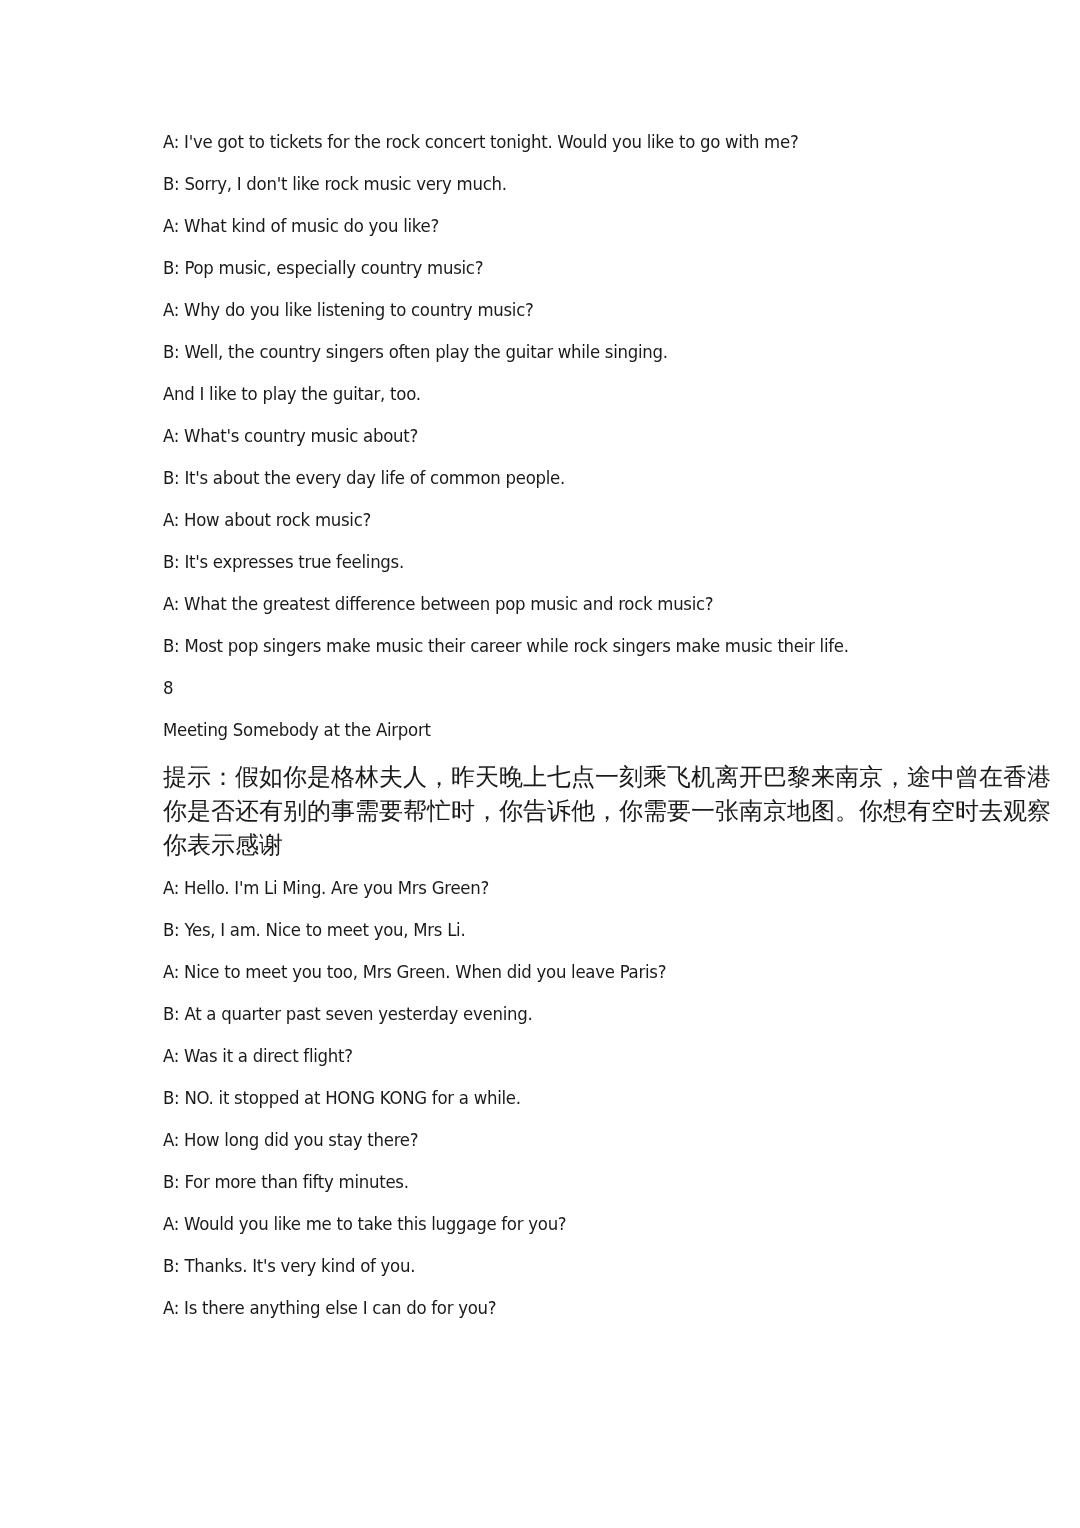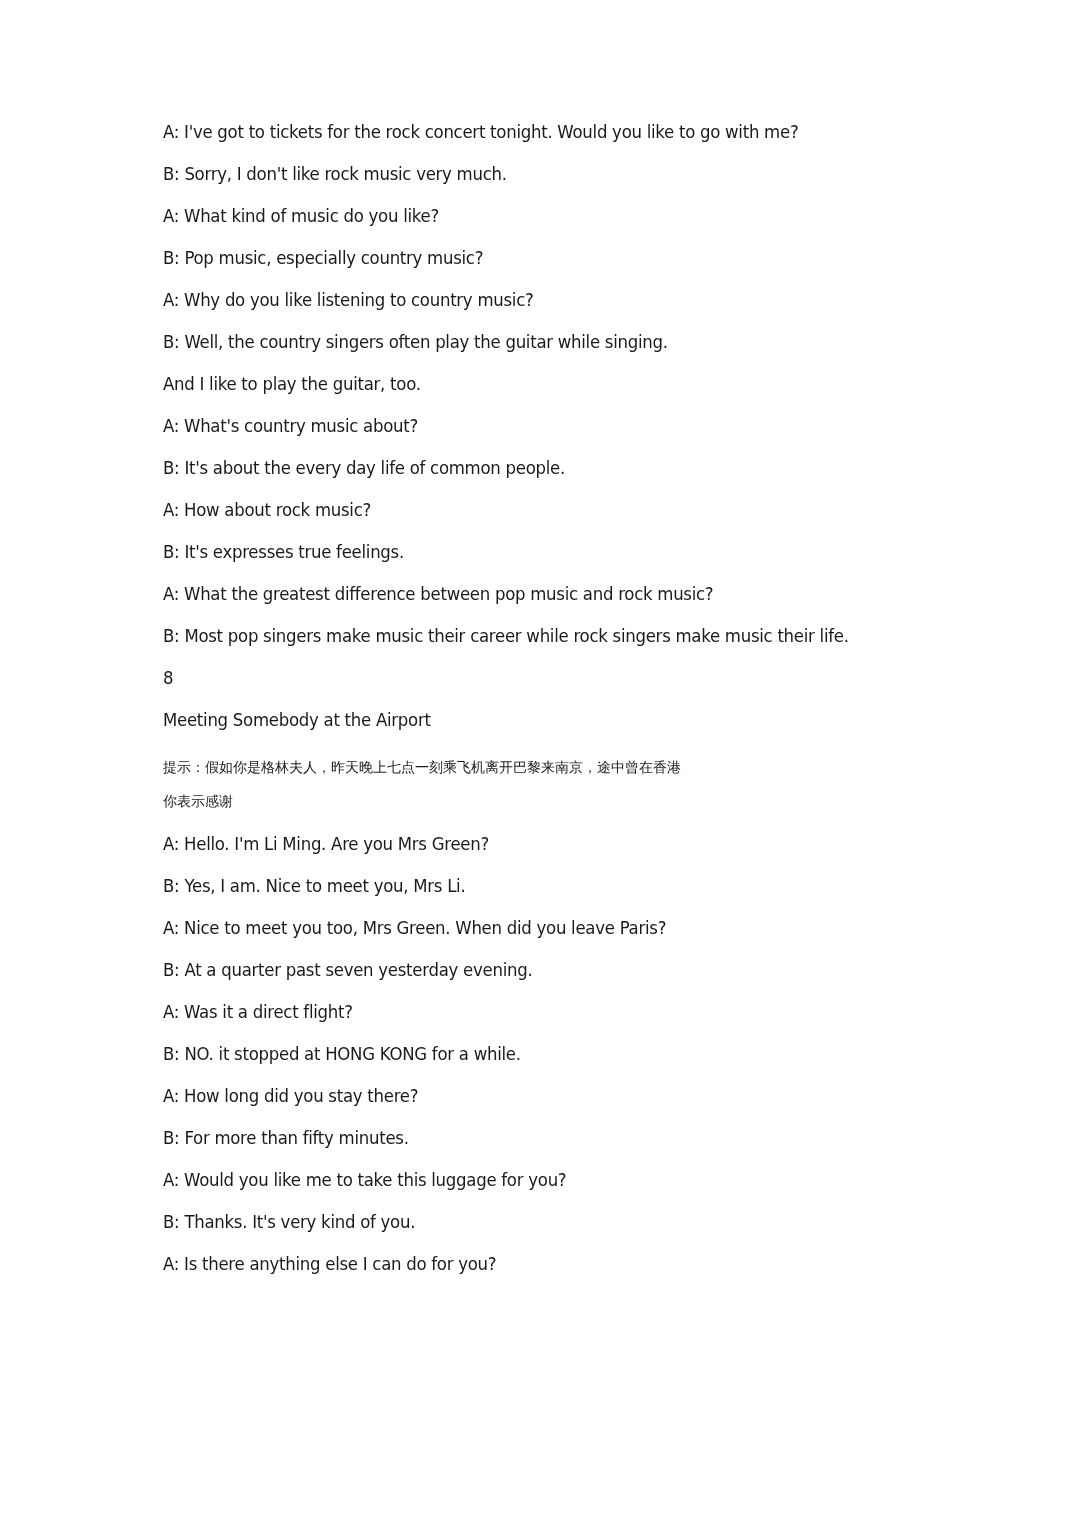--- a/index.html
+++ b/index.html
@@ -1,29 +1,29 @@
 <!DOCTYPE html>
 <html><head>
   <meta charset="utf-8">
   <style>
     html, body { margin: 0; padding: 0; background: #ffffff; }
     body {
       width: 1080px; height: 1528px; position: relative; overflow: hidden;
       font-family: "DejaVu Sans", sans-serif;
       color: #1a1a1a;
     }
-    .page { position: absolute; left: 163px; top: 120px; width: 760px; }
+    .page { position: absolute; left: 163px; top: 130px; width: 760px; }
     .line {
       font-size: 18px; line-height: 24px; height: 24px;
       margin: 0 0 18px 0; white-space: nowrap;
       letter-spacing: -0.3px;
       transform: scaleX(0.92); transform-origin: left center;
     }
     .cn-block {
-      font-size: 14px; line-height: 34px;
+      font-size: 24px; line-height: 34px;
       margin: 12px 0 14px 0; width: 760px;
       letter-spacing: 0px;
     }
     .cn-line { white-space: nowrap; height: 34px; }
   </style>
 </head>
 <body>
 
 <div class="page">
   <div class="line">A: I've got to tickets for the rock concert tonight. Would you like to go with me?</div>
@@ -38,20 +38,21 @@
   <div class="line">A: How about rock music?</div>
   <div class="line">B: It's expresses true feelings.</div>
   <div class="line">A: What the greatest difference between pop music and rock music?</div>
   <div class="line">B: Most pop singers make music their career while rock singers make music their life.</div>
 
   <div class="line">8</div>
   <div class="line">Meeting Somebody at the Airport</div>
 
   <div class="cn-block">
     <div class="cn-line">提示：假如你是格林夫人，昨天晚上七点一刻乘飞机离开巴黎来南京，途中曾在香港</div>
+    <div class="cn-line">你是否还有别的事需要帮忙时，你告诉他，你需要一张南京地图。你想有空时去观察</div>
     <div class="cn-line">你表示感谢</div>
   </div>
 
   <div class="line">A: Hello. I'm Li Ming. Are you Mrs Green?</div>
   <div class="line">B: Yes, I am. Nice to meet you, Mrs Li.</div>
   <div class="line">A: Nice to meet you too, Mrs Green. When did you leave Paris?</div>
   <div class="line">B: At a quarter past seven yesterday evening.</div>
   <div class="line">A: Was it a direct flight?</div>
   <div class="line">B: NO. it stopped at HONG KONG for a while.</div>
   <div class="line">A: How long did you stay there?</div>

